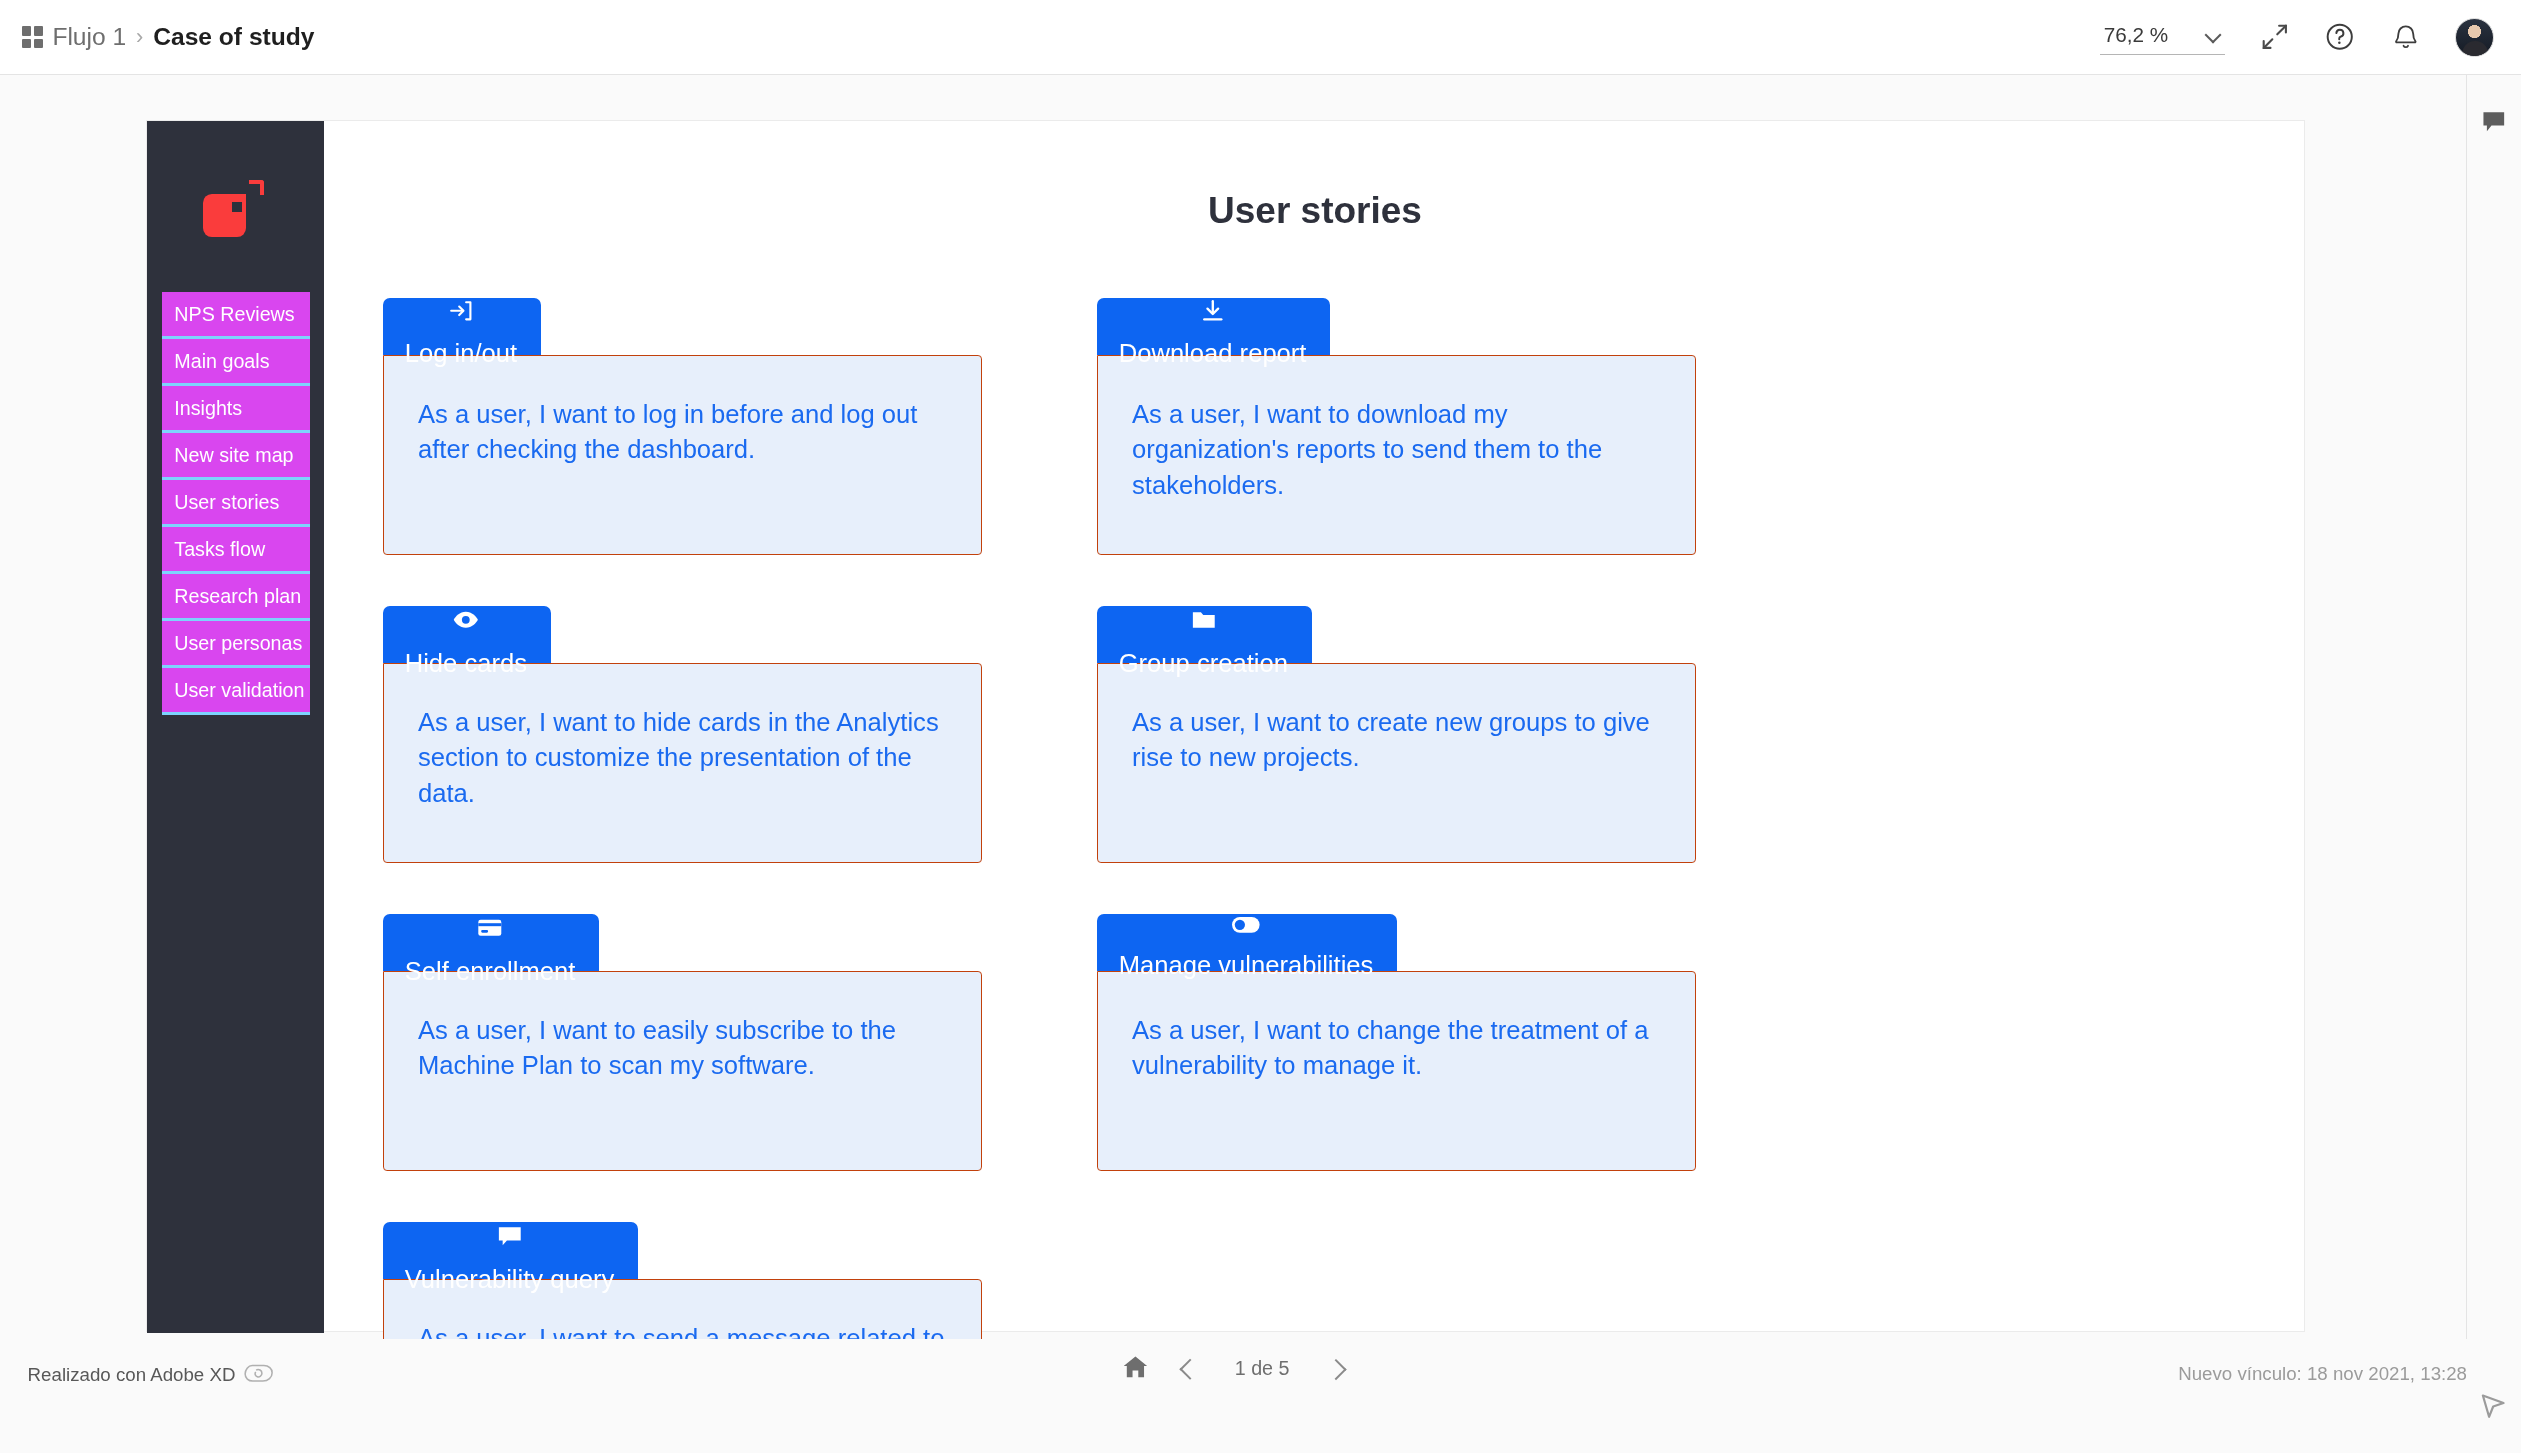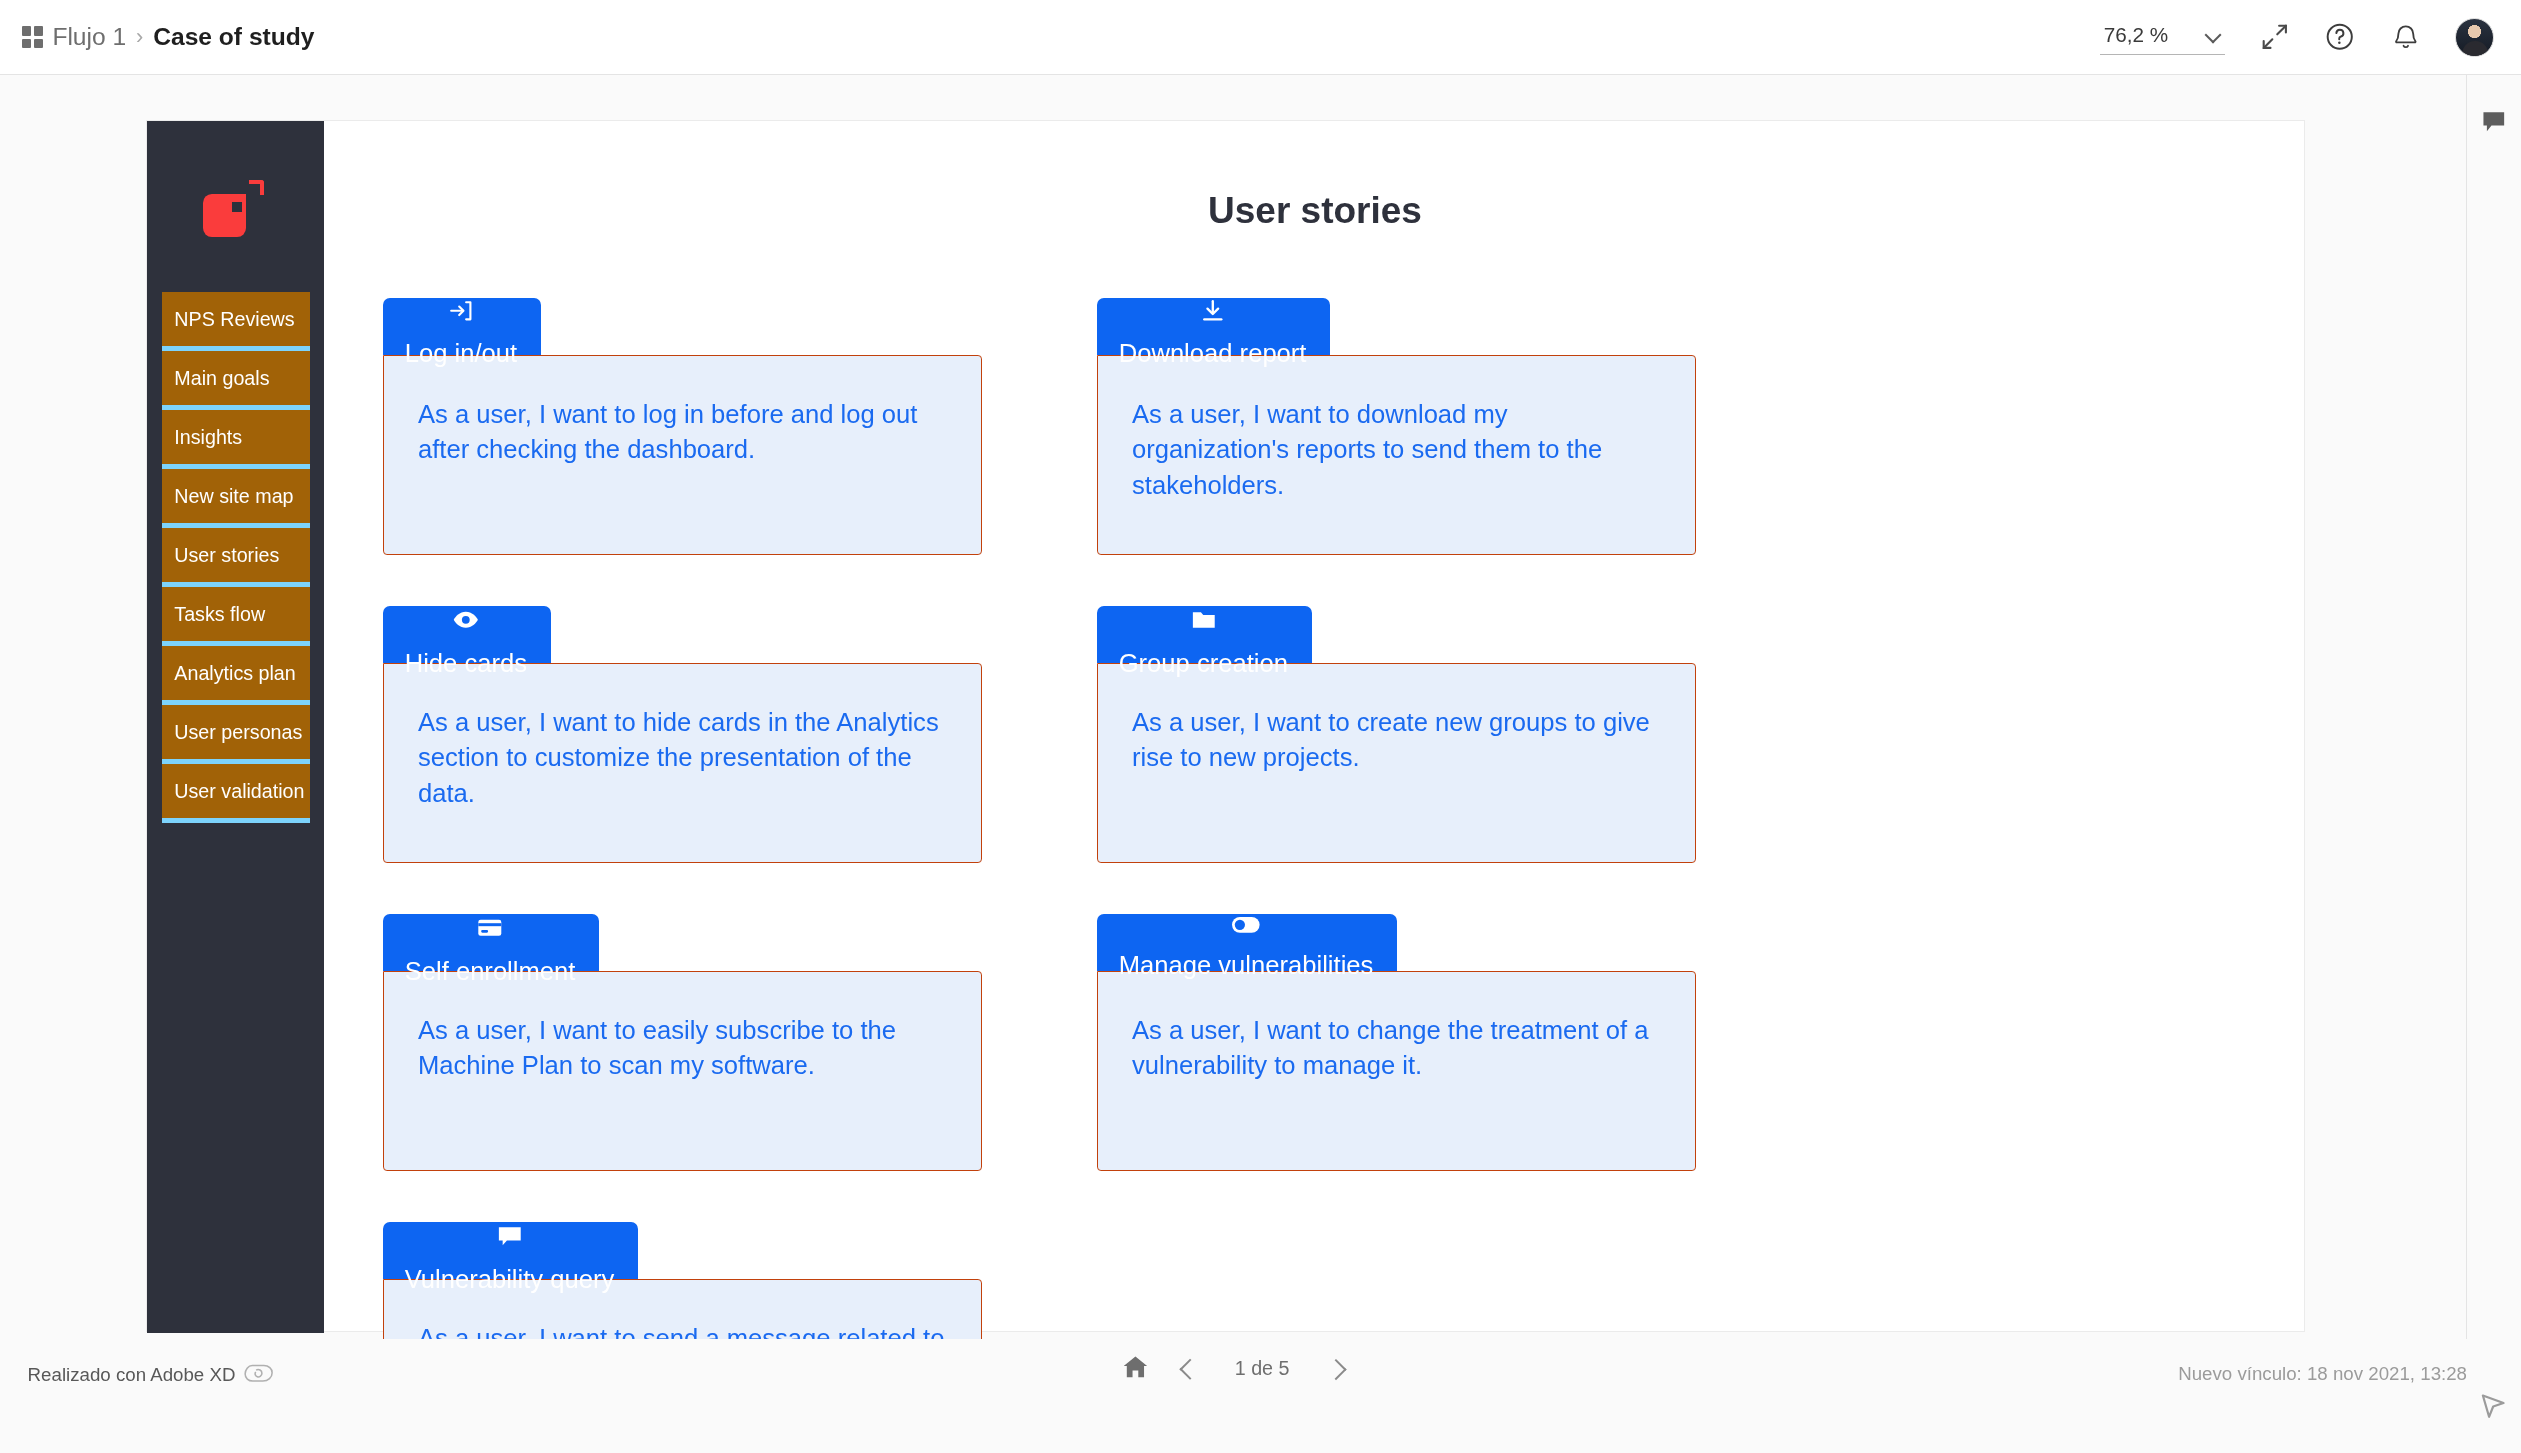--- a/index.html
+++ b/index.html
@@ -134,26 +134,26 @@
     background: #2e313c;
   }
   .logo .br2 {
     position: absolute; left: 46px; top: 0px;
     width: 14.8px; height: 14.8px;
     border-top: 4.9px solid #fa3c3c; border-right: 4.9px solid #fa3c3c;
     border-top-right-radius: 3px;
   }
   .nav-list { width: 148px; display: flex; flex-direction: column; }
   .nav-item {
-    background: #a16207;
-    height: 59px;
+    background: #d946ef;
+    height: 47px;
     display: flex; align-items: center;
     padding-left: 12.8px;
     color: #ffffff; font-size: 19.7px;
-    border-bottom: 5px solid #7dd3fc;
+    border-bottom: 3px solid #7dd3fc;
     cursor: pointer;
   }
 
   .board-main {
     position: absolute; left: 177px; top: 0;
     width: 1982px; height: 1212px;
   }
   .board-title {
     text-align: center;
     margin-top: 69px;
@@ -269,21 +269,21 @@
       <div class="nav-item">
         <span>New site map</span>
       </div>
       <div class="nav-item">
         <span>User stories</span>
       </div>
       <div class="nav-item">
         <span>Tasks flow</span>
       </div>
       <div class="nav-item">
-        <span>Analytics plan</span>
+        <span>Research plan</span>
       </div>
       <div class="nav-item">
         <span>User personas</span>
       </div>
       <div class="nav-item">
         <span>User validation</span>
       </div>
     </div>
   </div>
 

